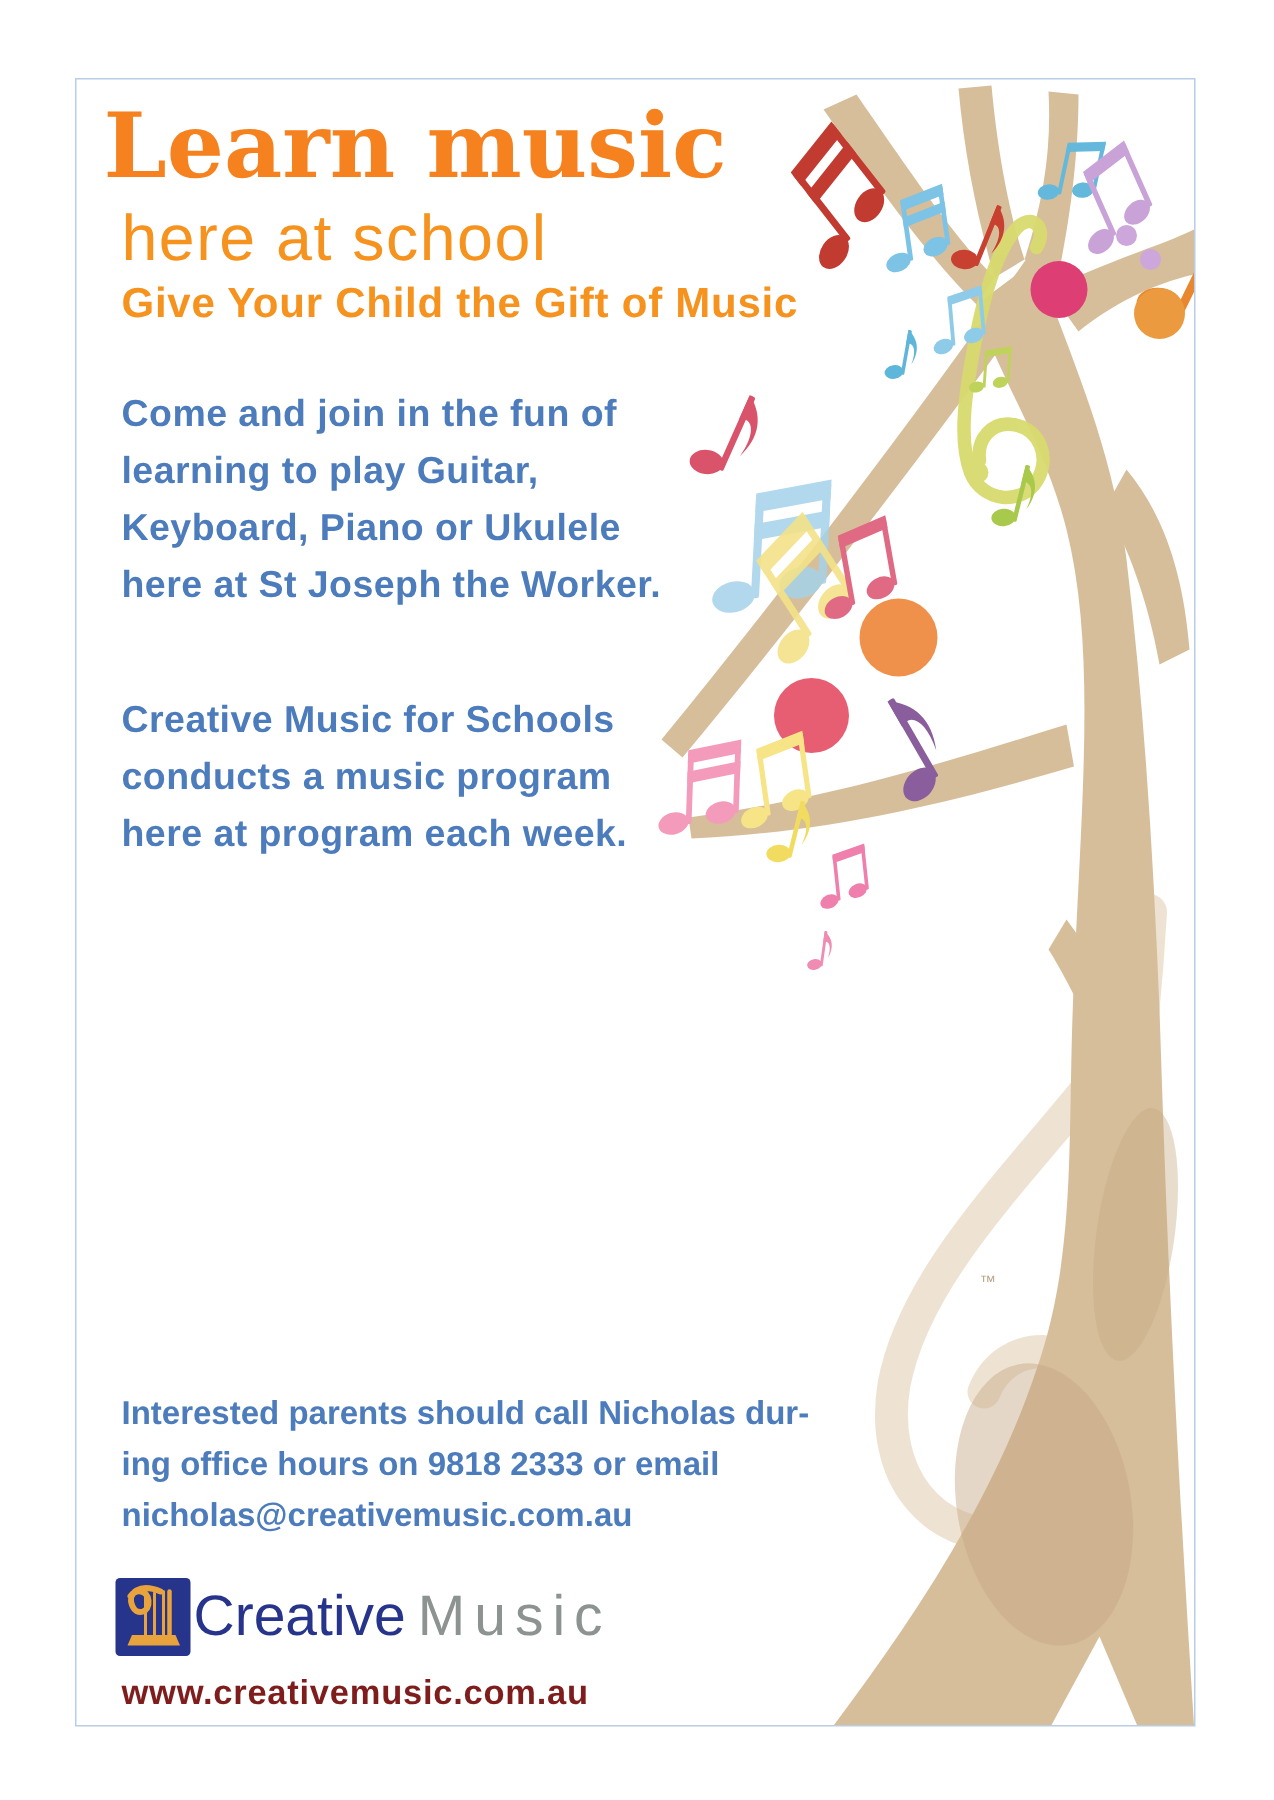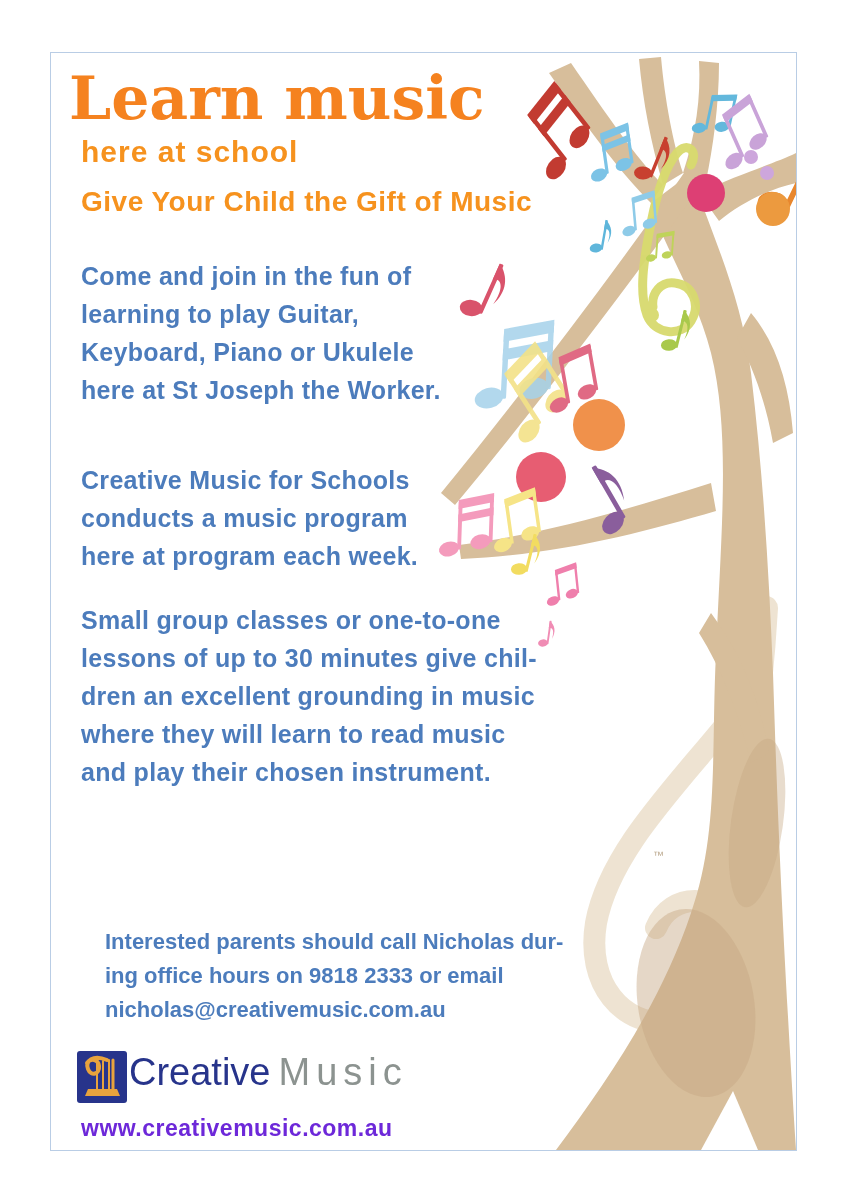--- a/index.html
+++ b/index.html
@@ -4,30 +4,30 @@
 <style>
   html,body{margin:0;padding:0;background:#fff;}
   .page{position:relative;width:849px;height:1200px;background:#fff;overflow:hidden;
         font-family:"Liberation Sans",sans-serif;}
   .frame{position:absolute;left:50px;top:52px;width:745px;height:1097px;
          border:1px solid #B9CDE5;background:#fff;overflow:hidden;}
   .artwork{position:absolute;inset:0;pointer-events:none;}
   .txt{position:absolute;white-space:pre-line;}
   .title{left:18px;top:14px;font-family:"DejaVu Serif","Liberation Serif",serif;
          font-weight:bold;font-size:60px;line-height:1.05;color:#F5821F;letter-spacing:0px;}
-  .subtitle{left:30px;top:82px;font-size:30px;font-weight:700;color:#F6921E;letter-spacing:1px;}
+  .subtitle{left:30px;top:82px;font-size:43px;font-weight:400;color:#F6921E;letter-spacing:1px;}
   .tagline{left:30px;top:133px;font-size:28px;font-weight:bold;color:#F6921E;letter-spacing:.5px;}
   .para{left:30px;font-size:25px;font-weight:bold;line-height:38px;color:#4C7CBC;letter-spacing:.3px;}
   .p1{top:204px;} .p2{top:408px;} .p3{top:548px;} .p4{top:748px;}
-  .contact{left:30px;top:872px;font-size:22px;font-weight:bold;line-height:34px;color:#4C7CBC;margin-left:24px;}
-  .logo-row{position:absolute;left:26px;top:998px;height:54px;display:flex;}
+  .contact{left:30px;top:872px;font-size:22px;font-weight:bold;line-height:34px;color:#4C7CBC;}
+  .logo-row{position:absolute;left:26px;top:998px;height:54px;display:flex;align-items:center;}
   .logo-box{width:50px;height:52px;background:#27348B;border-radius:3px;position:relative;flex:0 0 auto;}
   .logo-creative{font-size:38px;color:#27348B;letter-spacing:0px;margin-left:2px;}
   .logo-music{font-size:38px;color:#8C9390;letter-spacing:6px;margin-left:8px;}
-  .url{left:30px;top:1062px;font-size:23px;font-weight:bold;color:#6d28d9;letter-spacing:.5px;}
+  .url{left:30px;top:1062px;font-size:23px;font-weight:bold;color:#7f1d1d;letter-spacing:.5px;}
   .tm{position:absolute;left:602px;top:796px;font-size:11px;color:#B8A488;}
 </style>
 </head>
 <body>
 
 <div class="page">
   <div class="frame">
 
     <div class="artwork">
       <svg width="745" height="1097" viewBox="0 0 745 1097" xmlns="http://www.w3.org/2000/svg">
@@ -204,25 +204,20 @@
     <div class="txt subtitle">here at school</div>
     <div class="txt para p1">Come and join in the fun of
 learning to play Guitar,
 Keyboard, Piano or Ukulele
 here at St Joseph the Worker.</div>
 
     <div class="txt tagline">Give Your Child the Gift of Music</div>
     <div class="txt para p2">Creative Music for Schools
 conducts a music program
 here at program each week.</div>
-    <div class="txt para p3">Small group classes or one-to-one
-lessons of up to 30 minutes give chil-
-dren an excellent grounding in music
-where they will learn to read music
-and play their chosen instrument.</div>
     <div class="txt contact">Interested parents should call Nicholas dur-
 ing office hours on 9818 2333 or email
 nicholas@creativemusic.com.au</div>
 
     <div class="logo-row">
       <div class="logo-box">
         <svg width="50" height="52" viewBox="0 0 50 52" xmlns="http://www.w3.org/2000/svg">
           <g stroke="#E8A33D" fill="none" stroke-linecap="round">
             <path stroke-width="4" d="M 30 9 C 16 3 8 10 11 18 C 14 26 23 23 22 15 C 21 8 14 7 10 12"></path>
             <path stroke-width="2" d="M 20 12 L 20 38"></path>

